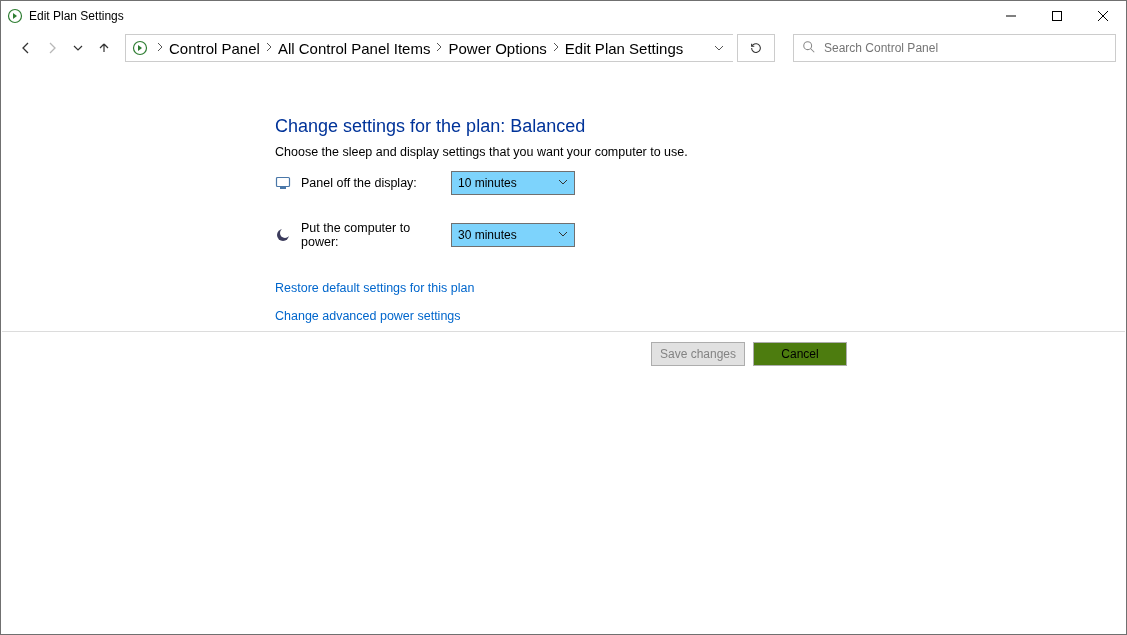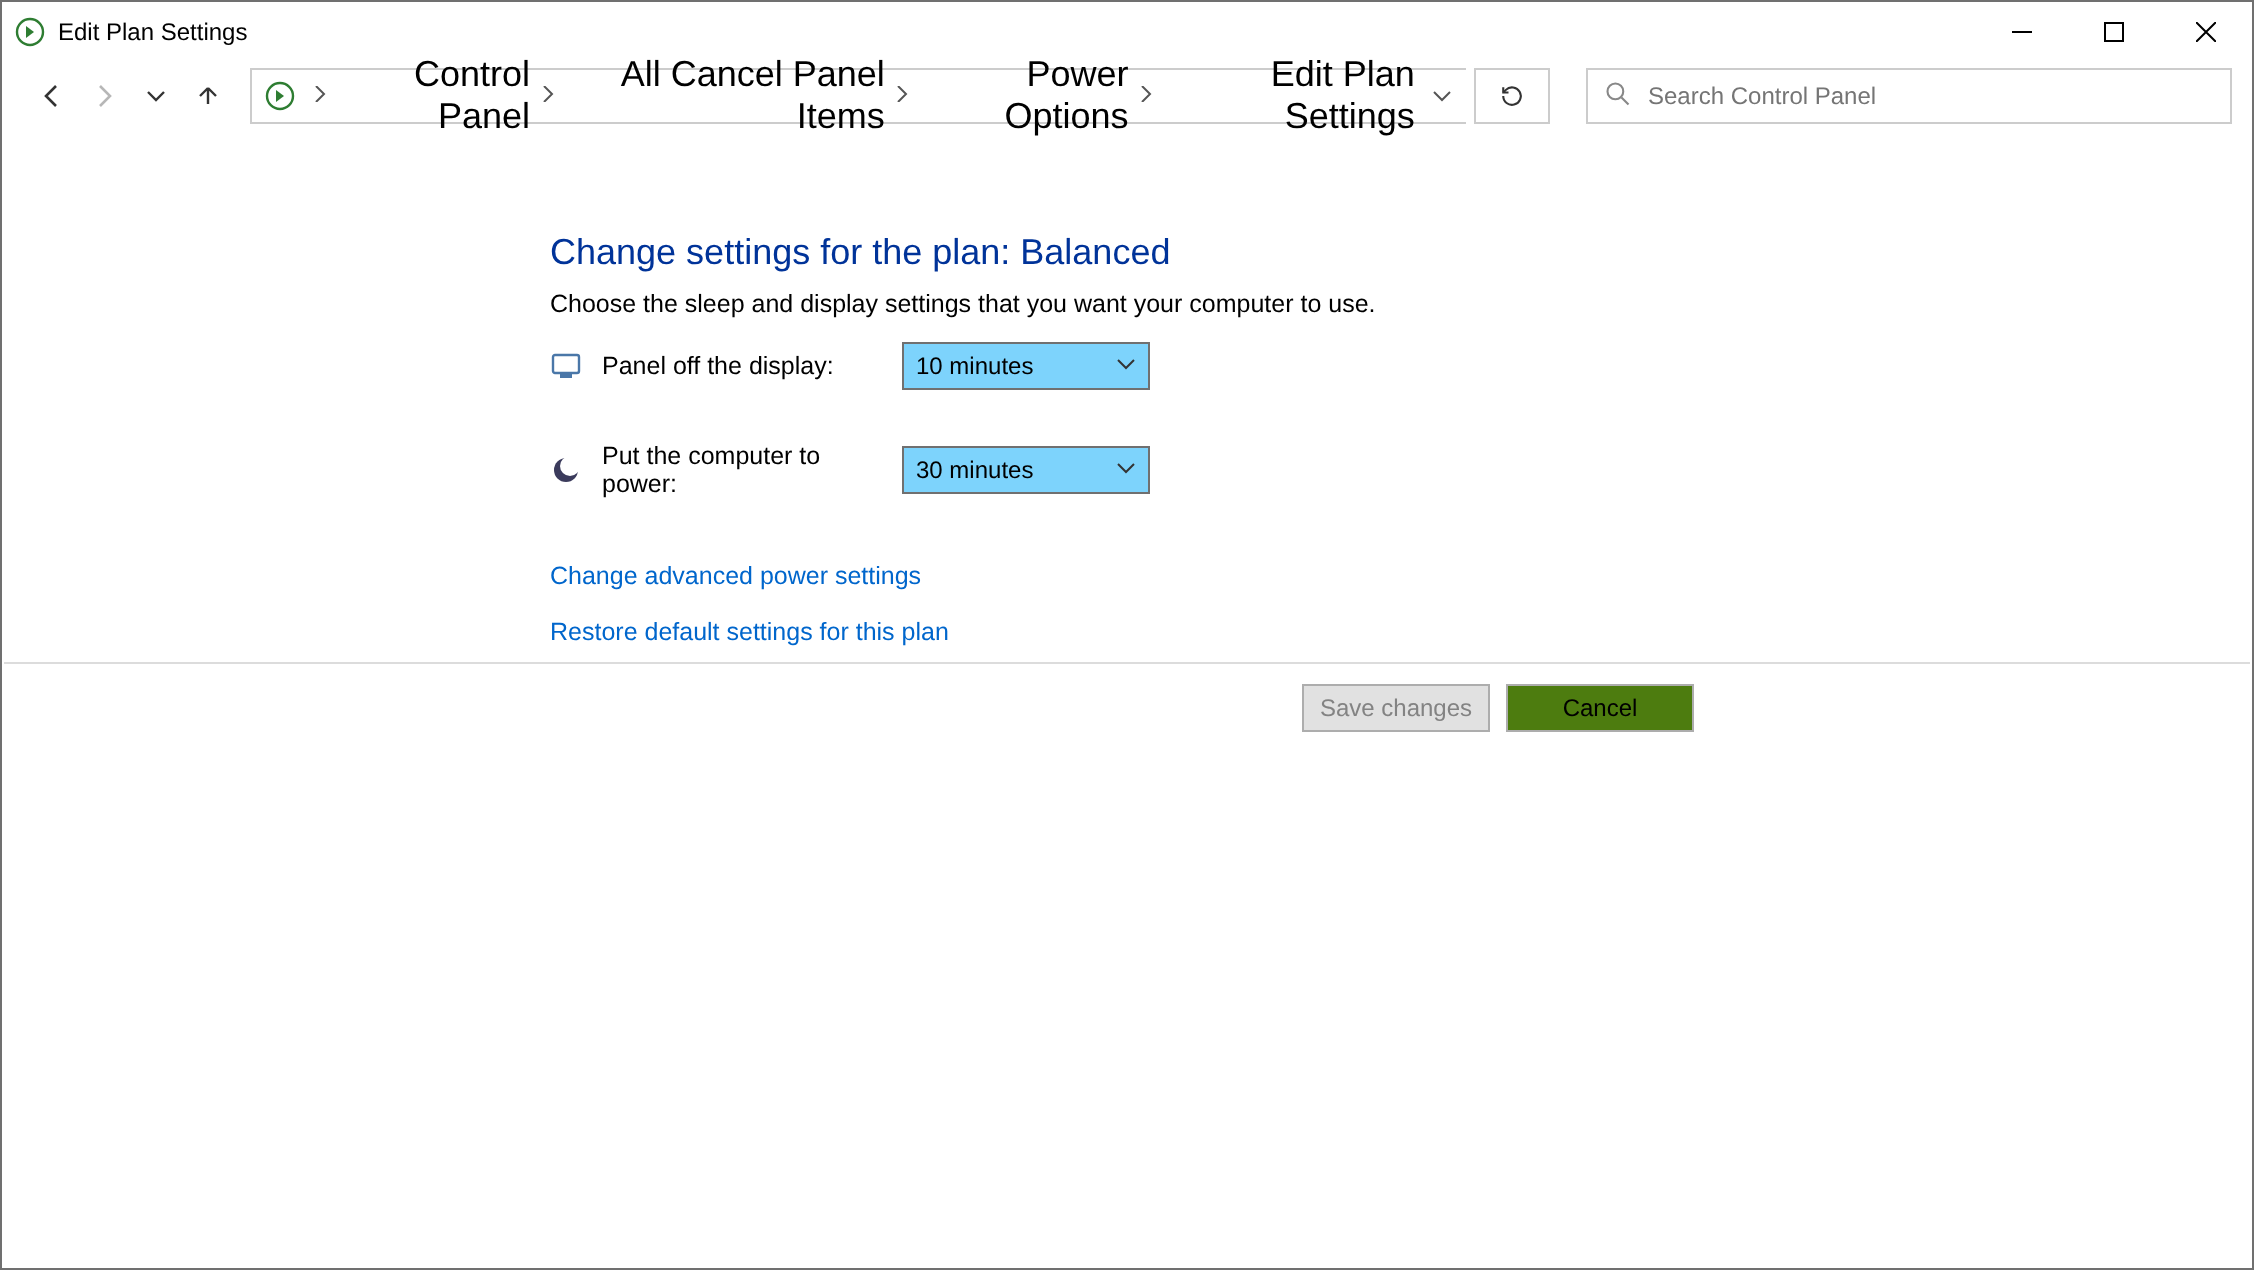--- a/index.html
+++ b/index.html
@@ -50,21 +50,21 @@
       border: 1px solid #ccc;
       display: flex;
       align-items: center;
       padding-left: 6px;
       border-right: none;
       background: #fff;
       margin-left: 6px;
     }
     .breadcrumb-box .bc-icon { width: 16px; height: 16px; margin-right: 4px;}
     .bc-sep { color:#5a5a5a; padding: 0 4px; font-size:9px; }
-    .bc-item { font-size:18px; padding: 0 1px; text-align: right; }
+    .bc-item { font-size:15px; padding: 0 1px; }
     .bc-end { margin-left:auto; width:28px; height:100%; display:flex;align-items:center;justify-content:center;}
     .refresh-box {
       width:38px;height:28px;border:1px solid #ccc; display:flex;align-items:center;justify-content:center;
     }
     .search-box {
       margin-left:14px;
       flex: 1;
       height:28px;border:1px solid #ccc;background:#fff;
       display:flex;align-items:center;padding:4px 8px;gap:8px;
     }
@@ -163,21 +163,21 @@
       <svg width="8" height="8" viewBox="0 0 8 8">
           <path d="M2 0l4 4-4 4" fill="none" stroke="#555" stroke-width="1"></path>
         </svg>
     </span>
     <span class="bc-item hoverable">Control Panel</span>
     <span class="bc-sep chevron-right">
       <svg width="8" height="8" viewBox="0 0 8 8">
           <path d="M2 0l4 4-4 4" fill="none" stroke="#555" stroke-width="1"></path>
         </svg>
     </span>
-    <span class="bc-item hoverable">All Cancel Panel Items</span>
+    <span class="bc-item hoverable">All Control Panel Items</span>
     <span class="bc-sep chevron-right">
       <svg width="8" height="8" viewBox="0 0 8 8">
           <path d="M2 0l4 4-4 4" fill="none" stroke="#555" stroke-width="1"></path>
         </svg>
     </span>
     <span class="bc-item hoverable">Power Options</span>
     <span class="bc-sep chevron-right">
       <svg width="8" height="8" viewBox="0 0 8 8">
           <path d="M2 0l4 4-4 4" fill="none" stroke="#555" stroke-width="1"></path>
         </svg>
@@ -240,22 +240,22 @@
       <span>30 minutes</span>
       <span class="chev">
         <svg width="10" height="10" viewBox="0 0 10 10">
             <path d="M1 3l4 4 4-4" fill="none" stroke="#333" stroke-width="1"></path>
           </svg>
       </span>
     </div>
   </div>
 
   <div class="linklist">
+    <div><span class="link">Restore default settings for this plan</span></div>
     <div><span class="link">Change advanced power settings</span></div>
-    <div><span class="link">Restore default settings for this plan</span></div>
   </div>
 </div>
 
 <div class="button-bar">
   <div class="button-bar-inner">
     <button class="btn disabled">Save changes</button>
     <button class="btn">Cancel</button>
   </div>
 </div>
 

